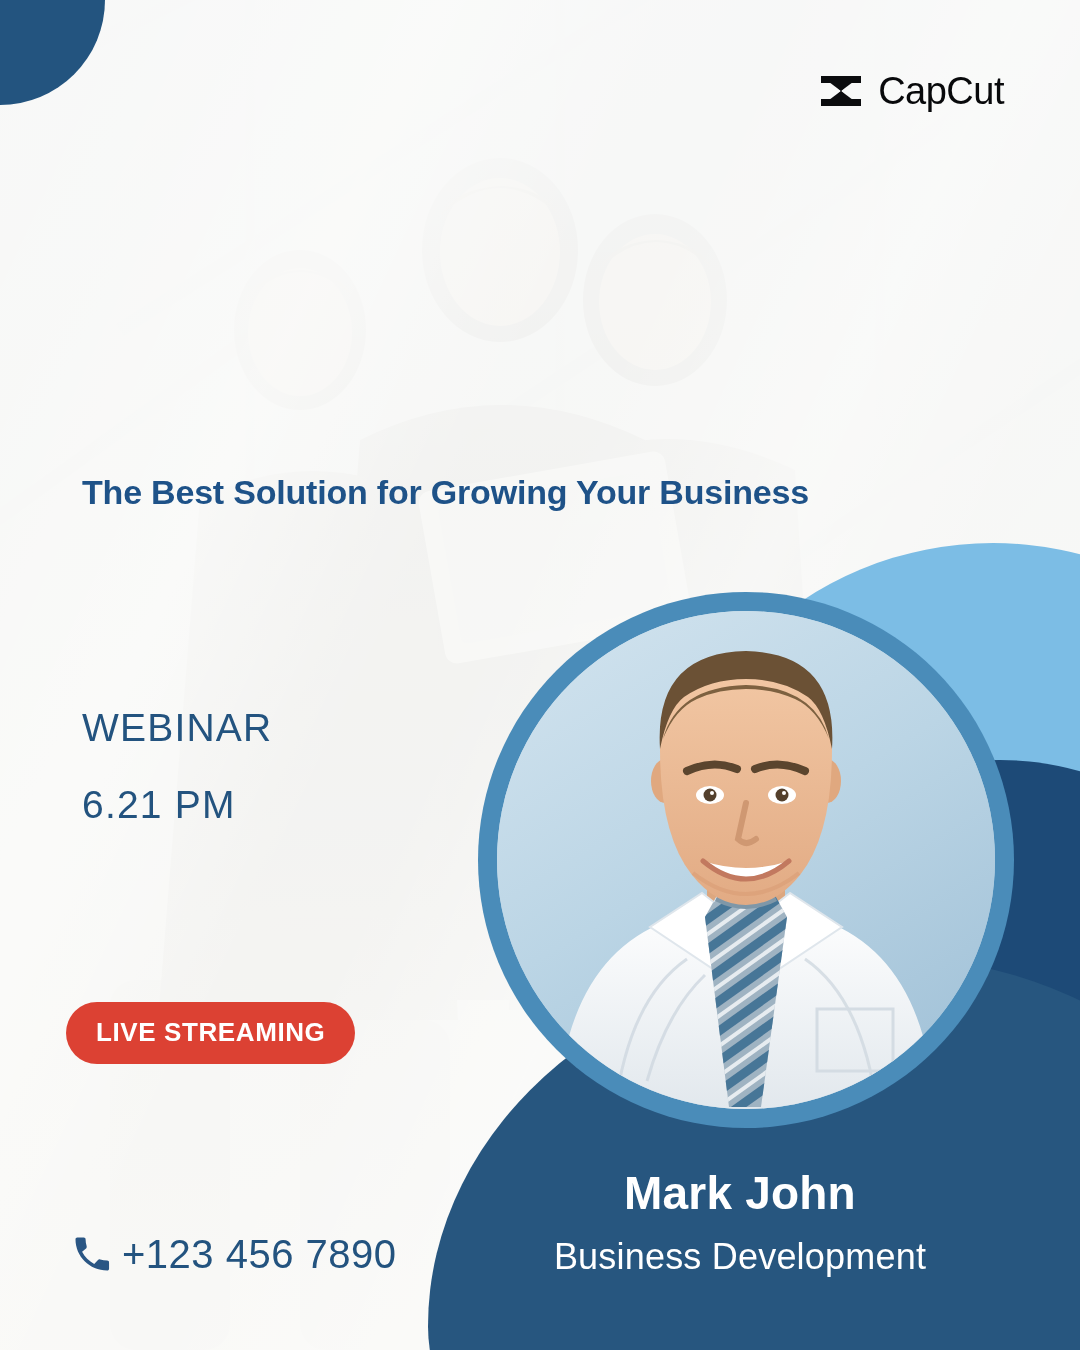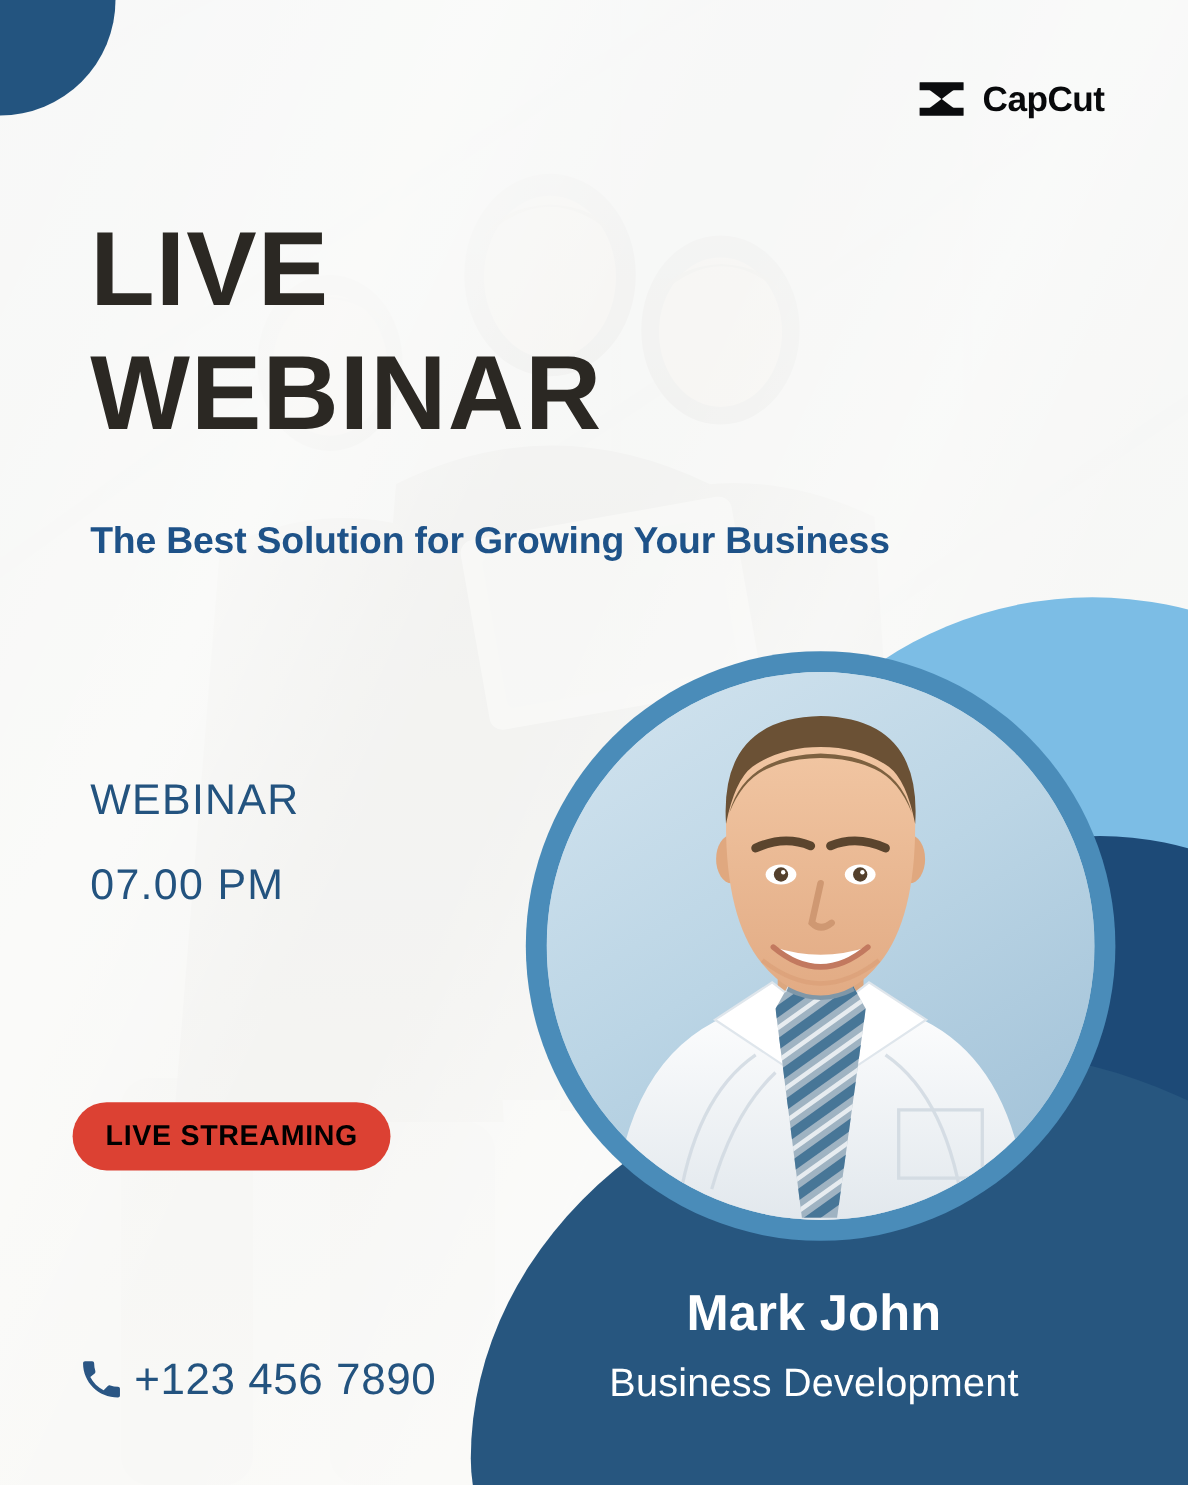--- a/index.html
+++ b/index.html
@@ -72,21 +72,21 @@
   }
   .portrait svg{position:absolute;left:0;top:0;width:100%;height:100%;}
 
   
   .logo{
     position:absolute;right:76px;top:72px;
     display:flex;align-items:center;gap:14px;
   }
   .logo-mark{width:46px;height:36px;display:block;}
   .logo-text{
-    font-size:32px;font-weight:bold;color:#08090b;
+    font-size:38px;font-weight:normal;color:#08090b;
     letter-spacing:-.5px;line-height:1;
   }
 
   
   .headline{
     position:absolute;left:82px;top:188px;
     font-size:96px;line-height:1.18;
     font-weight:bold;color:#2b2823;
     letter-spacing:1px;
     max-width:620px;
@@ -111,21 +111,21 @@
     margin-bottom:38px;
     letter-spacing:1.2px;
     font-weight:normal;
   }
   .datebox div:last-child{margin-bottom:0;}
 
   
   .badge{
     position:absolute;left:66px;top:1002px;
     background:#dc4133;
-    color:#000000;
+    color:#ffffff;
     font-size:26px;font-weight:bold;
     letter-spacing:.6px;
     padding:15px 30px 16px;
     border-radius:32px;
     display:inline-block;
   }
 
   
   .phone-row{
     position:absolute;left:70px;top:1232px;
@@ -319,30 +319,26 @@
 
   <div class="logo">
     <svg class="logo-mark" viewBox="0 0 46 36">
       <path d="M3 3 h40 v7 h-12 l-8 8 l8 8 h12 v7 h-40 v-7 h12 l8 -8 l-8 -8 h-12 z" fill="#0b0c0e"></path>
       <path d="M3 3 h40 l-20 15 z" fill="#0b0c0e"></path>
       <path d="M3 33 h40 l-20 -15 z" fill="#0b0c0e"></path>
     </svg>
     <div class="logo-text">CapCut</div>
   </div>
 
-  <div class="headline">
-    <span>LIVE</span>
-    <span class="l2">WEBINAR</span>
-  </div>
 
   <div class="subhead">The Best Solution for Growing Your Business</div>
 
   <div class="datebox">
     <div>WEBINAR</div>
-    <div>07.00 PM</div>
+    <div>6.21 PM</div>
   </div>
 
   <div class="badge">LIVE STREAMING</div>
 
   <div class="phone-row">
     <svg class="phone-icon" viewBox="0 0 24 24">
       <path d="M6.6 10.8c1.4 2.8 3.8 5.1 6.6 6.6l2.2-2.2c.3-.3.7-.4 1.1-.2 1.2.4 2.5.6 3.8.6.6 0 1 .4 1 1V20c0 .6-.4 1-1 1C10.6 21 3 13.4 3 4c0-.6.4-1 1-1h3.5c.6 0 1 .4 1 1 0 1.3.2 2.6.6 3.8.1.4 0 .8-.2 1.1l-2.3 1.9z" fill="#2a5684"></path>
     </svg>
     <div class="phone-num">+123 456 7890</div>
   </div>

